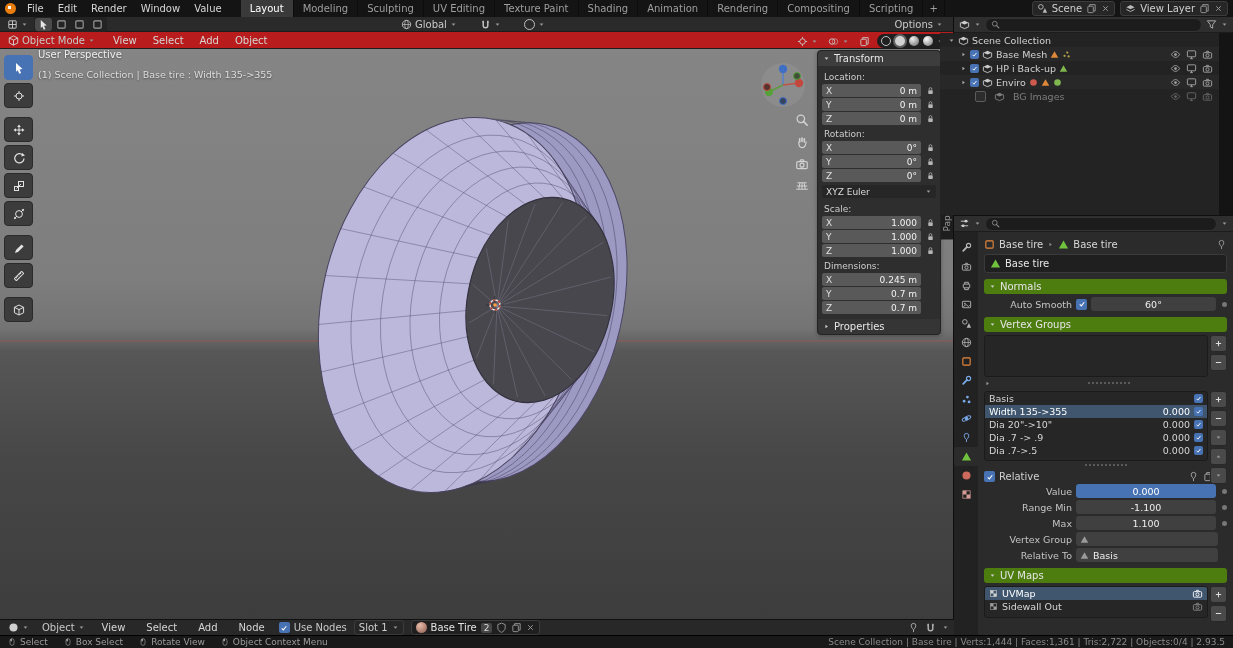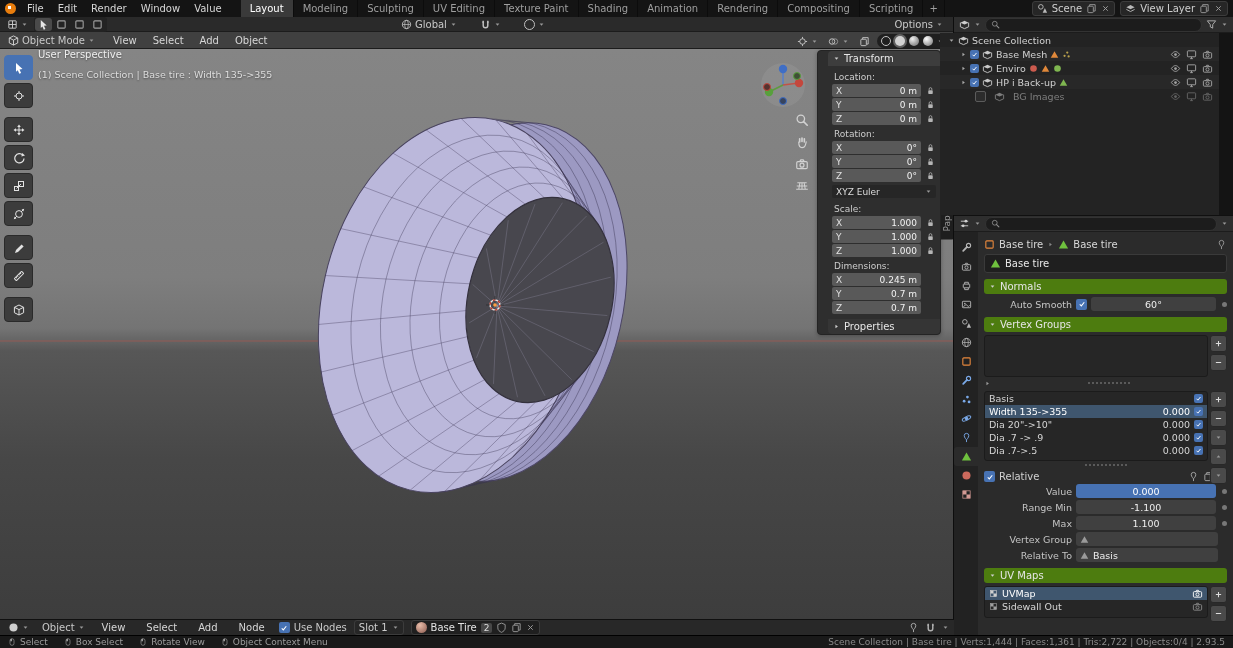--- a/index.html
+++ b/index.html
@@ -17,21 +17,21 @@
   .caret{width:7px;height:7px;flex:none;color:#9a9a9a;}
   .hbtn{display:flex;align-items:center;gap:3px;padding:1px 3px;border-radius:3px;}
   
   .vparea{background:linear-gradient(180deg,#858585 0%,#7e7e7e 40%,#747474 49%,#575757 53%,#474747 72%,#3d3d3d 100%);}
   .ovl1{color:#efefef;font-size:10px;text-shadow:0 1px 2px rgba(0,0,0,.45);}
   .ovl2{color:#dedede;font-size:9.5px;text-shadow:0 1px 2px rgba(0,0,0,.45);}
   .tool{width:27px;height:23px;background:#3c3c3c;border:1px solid #2a2a2a;border-radius:4px;display:flex;align-items:center;justify-content:center;color:#e2e2e2;}
   .tool.active{background:#4772b3;border-color:#4772b3;color:#fff;}
   .sideic{width:17px;height:17px;display:flex;align-items:center;justify-content:center;color:#e0e0e0;opacity:.85;}
   
-  .np{background:#2e2e2e;border:1px solid #242424;border-radius:4px;box-shadow:0 1px 4px rgba(0,0,0,.3);padding-left:10px;}
+  .np{background:#2e2e2e;border:1px solid #242424;border-radius:4px;box-shadow:0 1px 4px rgba(0,0,0,.3);}
   .np-head{height:15px;background:#3d3d3d;border-radius:4px 4px 0 0;display:flex;align-items:center;gap:4px;padding:0 5px;color:#e6e6e6;}
   .nlabel{color:#cdcdcd;font-size:9px;margin:4px 2px 2px;}
   .nrow{display:flex;align-items:center;gap:3px;margin:1px 0;}
   .field{background:#595959;border-radius:2px;height:13px;display:flex;align-items:center;font-size:9px;color:#f2f2f2;padding:0 4px;flex:1;}
   .field .ax{margin-right:auto;color:#e0e0e0;}
   .lockc{width:12px;display:flex;justify-content:center;color:#b5b5b5;}
   .npdd{background:#262626;border-radius:2px;height:13px;display:flex;align-items:center;font-size:9px;color:#ddd;padding:0 4px;flex:1;margin:2px 0;}
   .vtab{writing-mode:vertical-rl;transform:rotate(180deg);background:#1e1e1e;color:#9a9a9a;font-size:9px;padding:8px 1px;width:14px;box-sizing:border-box;text-align:center;border-radius:3px 0 0 3px;margin-bottom:1px;}
   .vtab.active{background:#2e2e2e;color:#f2f2f2;}
   
@@ -363,21 +363,21 @@
       </div>
     </div>
     <div class="hbtn abs" style="right:8px;top:1px;">
       <span>Options</span>
       <svg class="caret">
           <use href="#i-down"></use>
         </svg>
     </div>
   </div>
 
-  <div class="abs row" style="left:0;top:32px;width:954px;height:17px;background:#404040;border-bottom:1px solid #1c1c1c;padding:0 5px;gap:8px;box-sizing:border-box;">
+  <div class="abs row" style="left:0;top:32px;width:954px;height:17px;background:#b91c1c;border-bottom:1px solid #1c1c1c;padding:0 5px;gap:8px;box-sizing:border-box;">
     <div class="hbtn">
       <svg class="ic" style="color:#d8d8d8;">
           <use href="#i-cube"></use>
         </svg>
       <span>Object Mode</span>
       <svg class="caret">
           <use href="#i-down"></use>
         </svg>
     </div>
     <div class="row" style="gap:2px;">
@@ -792,57 +792,57 @@
           <use href="#i-right"></use>
         </svg>
       <span class="chk sm">
           <svg class="ic" style="width:7px;height:7px;">
             <use href="#i-check"></use>
           </svg>
         </span>
       <svg class="ic" style="color:#c9c9c9;">
           <use href="#i-box"></use>
         </svg>
+      <span>HP i Back-up</span>
+      <svg class="ic" style="width:9px;height:9px;color:#7fb650;">
+          <use href="#i-tri"></use>
+        </svg>
+      <span class="otoggles">
+          <svg class="ic">
+            <use href="#i-eye"></use>
+          </svg>
+          <svg class="ic">
+            <use href="#i-monitor"></use>
+          </svg>
+          <svg class="ic">
+            <use href="#i-camera"></use>
+          </svg>
+        </span>
+    </div>
+    <div class="orow" style="padding-left:20px;">
+      <svg class="caret" style="color:#aaa;">
+          <use href="#i-right"></use>
+        </svg>
+      <span class="chk sm">
+          <svg class="ic" style="width:7px;height:7px;">
+            <use href="#i-check"></use>
+          </svg>
+        </span>
+      <svg class="ic" style="color:#c9c9c9;">
+          <use href="#i-box"></use>
+        </svg>
       <span>Enviro</span>
       <svg class="ic" style="width:9px;height:9px;color:#cc5b4e;">
           <use href="#i-sphere"></use>
         </svg>
       <svg class="ic" style="width:9px;height:9px;color:#e0883a;">
           <use href="#i-tri"></use>
         </svg>
       <svg class="ic" style="width:9px;height:9px;color:#7fb650;">
           <use href="#i-sphere"></use>
-        </svg>
-      <span class="otoggles">
-          <svg class="ic">
-            <use href="#i-eye"></use>
-          </svg>
-          <svg class="ic">
-            <use href="#i-monitor"></use>
-          </svg>
-          <svg class="ic">
-            <use href="#i-camera"></use>
-          </svg>
-        </span>
-    </div>
-    <div class="orow" style="padding-left:20px;">
-      <svg class="caret" style="color:#aaa;">
-          <use href="#i-right"></use>
-        </svg>
-      <span class="chk sm">
-          <svg class="ic" style="width:7px;height:7px;">
-            <use href="#i-check"></use>
-          </svg>
-        </span>
-      <svg class="ic" style="color:#c9c9c9;">
-          <use href="#i-box"></use>
-        </svg>
-      <span>HP i Back-up</span>
-      <svg class="ic" style="width:9px;height:9px;color:#7fb650;">
-          <use href="#i-tri"></use>
         </svg>
       <span class="otoggles">
           <svg class="ic">
             <use href="#i-eye"></use>
           </svg>
           <svg class="ic">
             <use href="#i-monitor"></use>
           </svg>
           <svg class="ic">
             <use href="#i-camera"></use>

